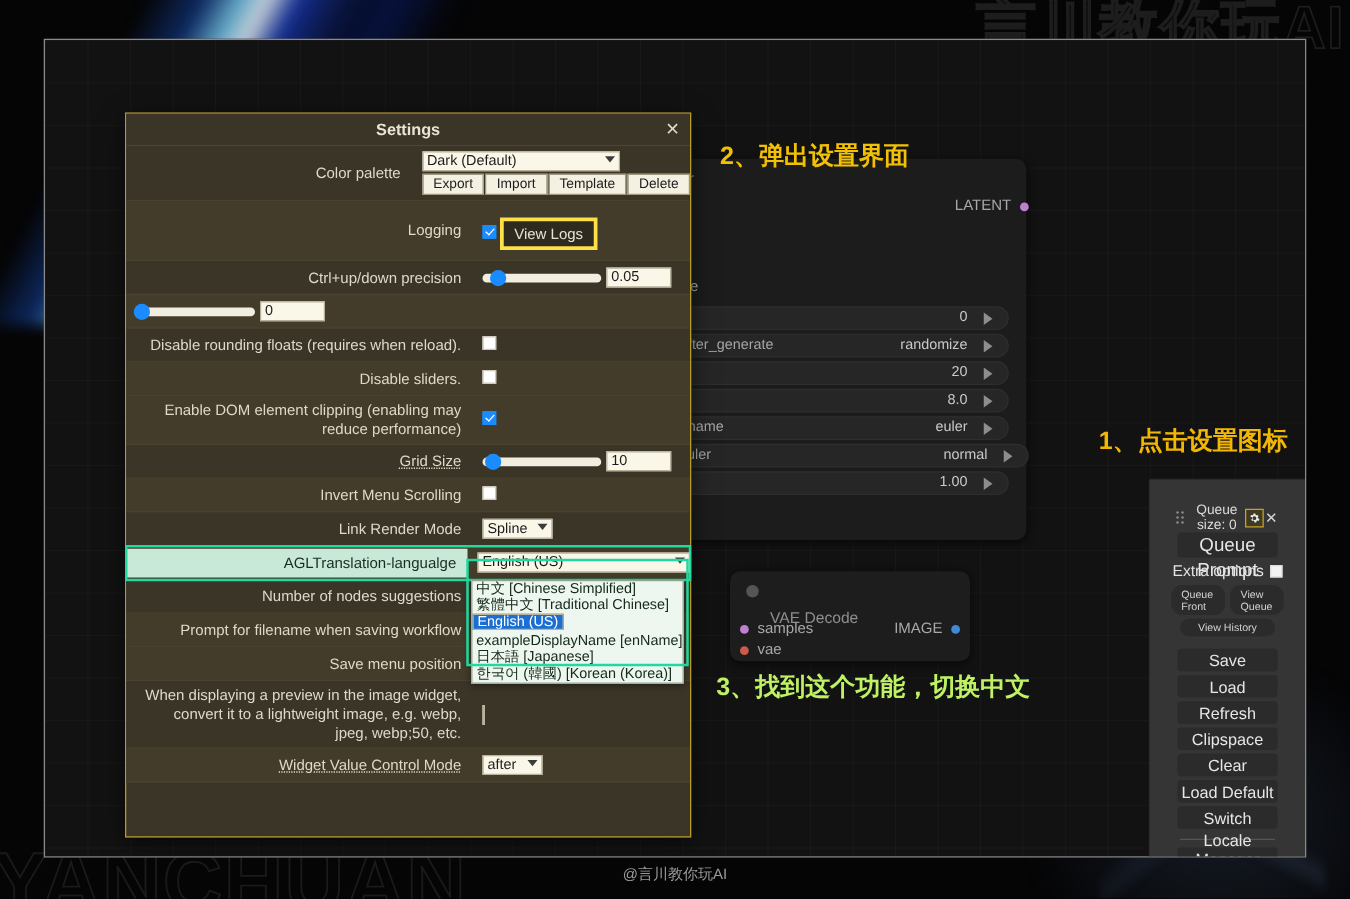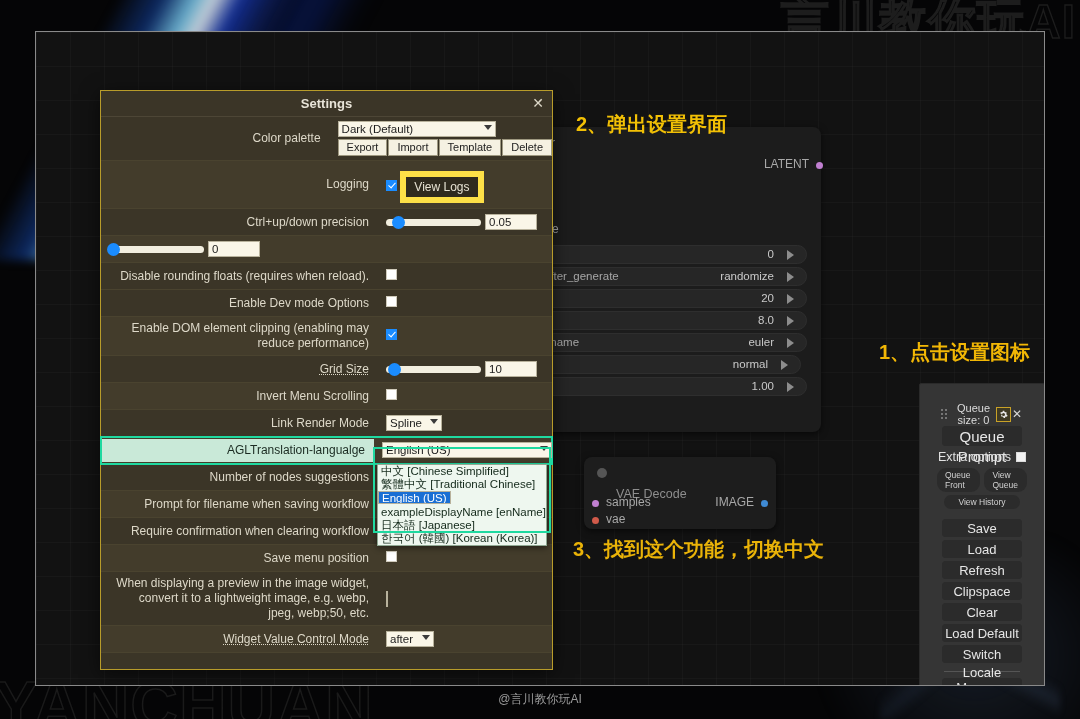--- a/index.html
+++ b/index.html
@@ -85,21 +85,21 @@
   .widget .warrow{position:absolute;right:12px;top:4px;width:0;height:0;
     border-left:7px solid #8d8d8d;border-top:5px solid transparent;border-bottom:5px solid transparent;}
   
   #vae{left:548px;top:425px;width:192px;height:72px;background:#1d1d1d;}
   #vae .n-title{position:absolute;left:32px;top:8px;color:#8e8e8e;font-size:12.5px;margin-top:22px;}
   #vae .collapse{position:absolute;left:13px;top:11px;width:10px;height:10px;border-radius:50%;background:#555;}
   
   .anno{position:absolute;font-weight:bold;white-space:nowrap;}
   #anno1{left:843px;top:307px;font-size:20px;color:#f2b705;}
   #anno2{left:540px;top:79px;font-size:20px;color:#f2c005;}
-  #anno3{left:537px;top:504px;font-size:20px;color:#eab308;}
+  #anno3{left:537px;top:504px;font-size:20px;color:#bef264;}
   
   #menu{
     position:absolute;left:883px;top:351px;width:126px;height:318px;
     background:#353535;border:1px solid #2a2a2a;box-sizing:border-box;
     border-radius:2px;padding:17px;
   }
   #menu .mrow1{display:flex;align-items:center;height:20px;padding:3px 4px 0 4px;}
   .drag-handle{width:8px;height:11px;display:grid;grid-template-columns:3px 3px;
      grid-template-rows:3px 3px 3px;gap:1px;margin-right:2px;}
   .drag-handle i{background:#8c8c8c;border-radius:50%;width:2px;height:2px;display:block;}
@@ -155,21 +155,21 @@
   .btnrow{margin-top:2px;display:flex;gap:1px;}
   .minibtn{
     background:#f5f1e2;color:#1d1d1d;border:1px solid #9e9880;font-size:11px;
     padding:1px 8px;line-height:13px;box-sizing:border-box;
   }
   .cbx{width:11px;height:11px;background:#fff;border:1px solid #cfcabb;box-sizing:border-box;display:inline-block;}
   .cbx.on{background:#1a8cff;border-color:#1a8cff;position:relative;}
   .cbx.on:after{content:"";position:absolute;left:3px;top:0px;width:3px;height:6px;
     border:solid #fff;border-width:0 1.6px 1.6px 0;transform:rotate(42deg);}
   .viewlogs{
-    margin-top:4px;background:#2f2a1e;border:6px solid #fde047;color:#e6e1d2;
+    margin-top:4px;background:#2f2a1e;border:3px solid #fde047;color:#e6e1d2;
     font-size:12px;padding:3px 8px;display:inline-block;
   }
   .sliderwrap{display:flex;align-items:center;gap:4px;}
   .track{width:95px;height:7px;border-radius:4px;background:#f2eedf;position:relative;}
   .knob{position:absolute;top:-3px;width:13px;height:13px;border-radius:50%;background:#1a8cff;}
   .numbox{background:#faf6e8;color:#1d1d1d;border:1px solid #b8b29c;font-size:11.5px;
     width:52px;height:16px;line-height:15px;box-sizing:border-box;padding:0 3px;}
   .textbox{background:#faf6e8;border:1px solid #b8b29c;width:122px;height:18px;box-sizing:border-box;}
   
   .srow.hl{outline:2px solid #1fd9a0;outline-offset:-1px;z-index:6;}
@@ -229,21 +229,21 @@
     <div class="widget" style="left:14px;top:184px;width:317px;">
       <span class="wlabel">cfg</span>
       <span class="wval">8.0</span>
       <span class="warrow"></span>
     </div>
     <div class="widget" style="left:14px;top:206px;width:317px;">
       <span class="wlabel">sampler_name</span>
       <span class="wval">euler</span>
       <span class="warrow"></span>
     </div>
-    <div class="widget" style="left:8px;top:228px;width:317px;">
+    <div class="widget" style="left:30px;top:228px;width:317px;">
       <span class="wlabel">scheduler</span>
       <span class="wval">normal</span>
       <span class="warrow"></span>
     </div>
     <div class="widget" style="left:14px;top:250px;width:317px;">
       <span class="wlabel">denoise</span>
       <span class="wval">1.00</span>
       <span class="warrow"></span>
     </div>
   </div>
@@ -365,27 +365,27 @@
       </div>
     </div>
 
     <div class="srow">
       <div class="slabel">Disable rounding floats (requires when reload).</div>
       <div class="sctl">
         <span class="cbx"></span>
       </div>
     </div>
 
-
-    <div class="srow">
-      <div class="slabel">Enable Dev mode Options</div>
+    <div class="srow alt">
+      <div class="slabel">Disable sliders.</div>
       <div class="sctl">
         <span class="cbx"></span>
       </div>
     </div>
+
 
     <div class="srow alt" style="min-height:38px">
       <div class="slabel">Enable DOM element clipping (enabling may reduce performance)</div>
       <div class="sctl">
         <span class="cbx on"></span>
       </div>
     </div>
 
     <div class="srow">
       <div class="slabel dotted">Grid Size</div>
@@ -429,24 +429,20 @@
     <div class="srow">
       <div class="slabel">Number of nodes suggestions</div>
       <div class="sctl"></div>
     </div>
 
     <div class="srow alt">
       <div class="slabel">Prompt for filename when saving workflow</div>
       <div class="sctl"></div>
     </div>
 
-    <div class="srow">
-      <div class="slabel">Require confirmation when clearing workflow</div>
-      <div class="sctl"></div>
-    </div>
 
     <div class="srow alt">
       <div class="slabel">Save menu position</div>
       <div class="sctl">
         <span class="cbx"></span>
       </div>
     </div>
 
     <div class="srow" style="min-height:50px">
       <div class="slabel">When displaying a preview in the image widget, convert it to a lightweight image, e.g. webp, jpeg, webp;50, etc.</div>

